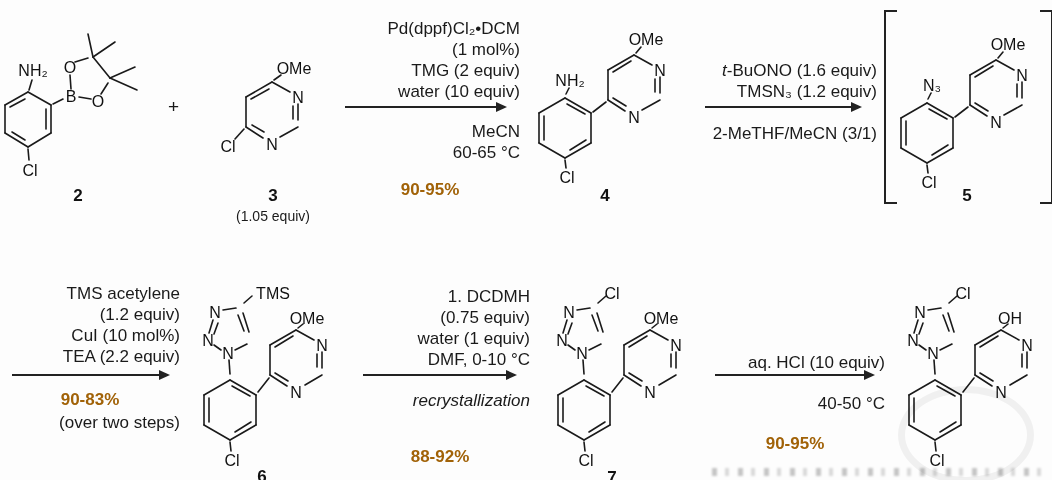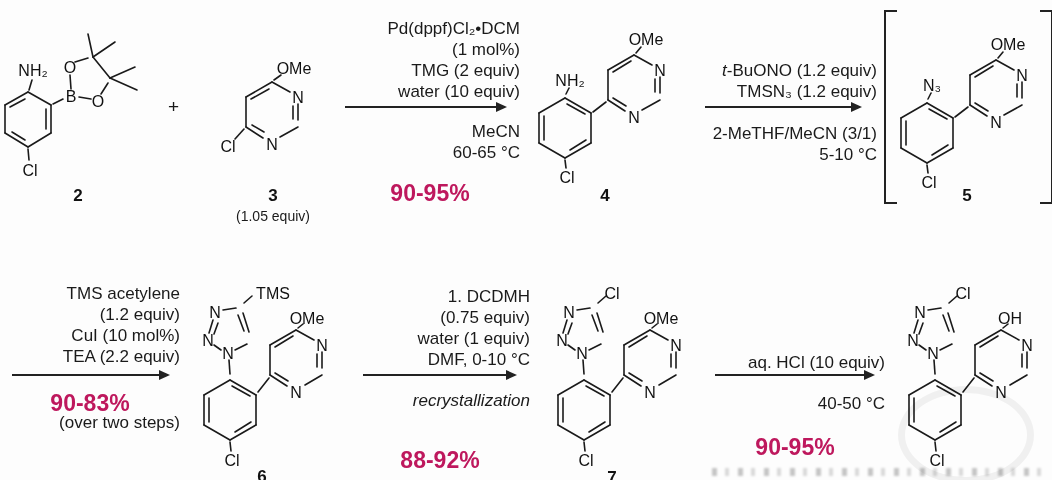--- a/index.html
+++ b/index.html
@@ -1,21 +1,21 @@
 <!DOCTYPE html>
 <html><head>
 <meta charset="utf-8">
 <style>
   html,body { margin:0; padding:0; background:#fff; }
   #canvas {
     position:relative; width:1052px; height:480px; overflow:hidden;
     background:#fdfdfd; font-family:"Liberation Sans", sans-serif; color:#1a1a1a;
   }
   .cond { position:absolute; text-align:right; font-size:17px; line-height:21px; color:#1a1a1a; }
-  .yield { position:absolute; text-align:center; font-size:23px; font-weight:700; color:#be185d; }
+  .yield { position:absolute; text-align:center; font-size:17px; font-weight:700; color:#a16207; }
   .num { position:absolute; text-align:center; font-size:17px; font-weight:700; color:#111; }
   .equiv { position:absolute; text-align:center; font-size:14px; color:#1a1a1a; }
   .plus { position:absolute; font-size:19px; color:#1a1a1a; }
   .arrow { position:absolute; height:1.6px; background:#222; }
   .arrow::after {
     content:""; position:absolute; right:-2px; top:-4.4px; width:0; height:0;
     border-left:11px solid #222; border-top:5px solid transparent; border-bottom:5px solid transparent;
   }
   .bracket { position:absolute; width:11px; height:190px; }
   .bracket.l { border-left:2.5px solid #222; border-top:2.5px solid #222; border-bottom:2.5px solid #222; }
@@ -132,27 +132,26 @@
     </g>
     <text x="40" y="54">NH₂</text>
     <text x="116" y="13">OMe</text>
     <text x="130" y="44">N</text>
     <text x="104" y="91">N</text>
     <text x="37" y="151">Cl</text>
   </svg>
   <div class="num" style="left:585px;top:186px;width:40px">4</div>
 
   <div class="cond" style="left:693px;top:60px;width:184px">
-    <div><span class="it">t</span><span>-BuONO (1.2 equiv)</span></div>
+    <div><span class="it">t</span><span>-BuONO (1.6 equiv)</span></div>
     <div>TMSN₃ (1.2 equiv)</div>
   </div>
   <div class="arrow" style="left:705px;top:106px;width:155px"></div>
   <div class="cond" style="left:693px;top:123px;width:184px">
     <div>2-MeTHF/MeCN (3/1)</div>
-    <div>5-10 °C</div>
   </div>
 
   <div class="bracket l" style="left:884px;top:10px"></div>
   <div class="bracket r" style="left:1040px;top:10px"></div>
   <svg class="struct" style="left:892px;top:31px" width="155" height="160" viewBox="0 0 155 160">
     <g>
       <line x1="35" y1="72" x2="61" y2="87"></line>
         <line x1="61" y1="87" x2="61" y2="117"></line>
       <line x1="61" y1="117" x2="35" y2="132"></line>
         <line x1="35" y1="132" x2="9" y2="117"></line>

